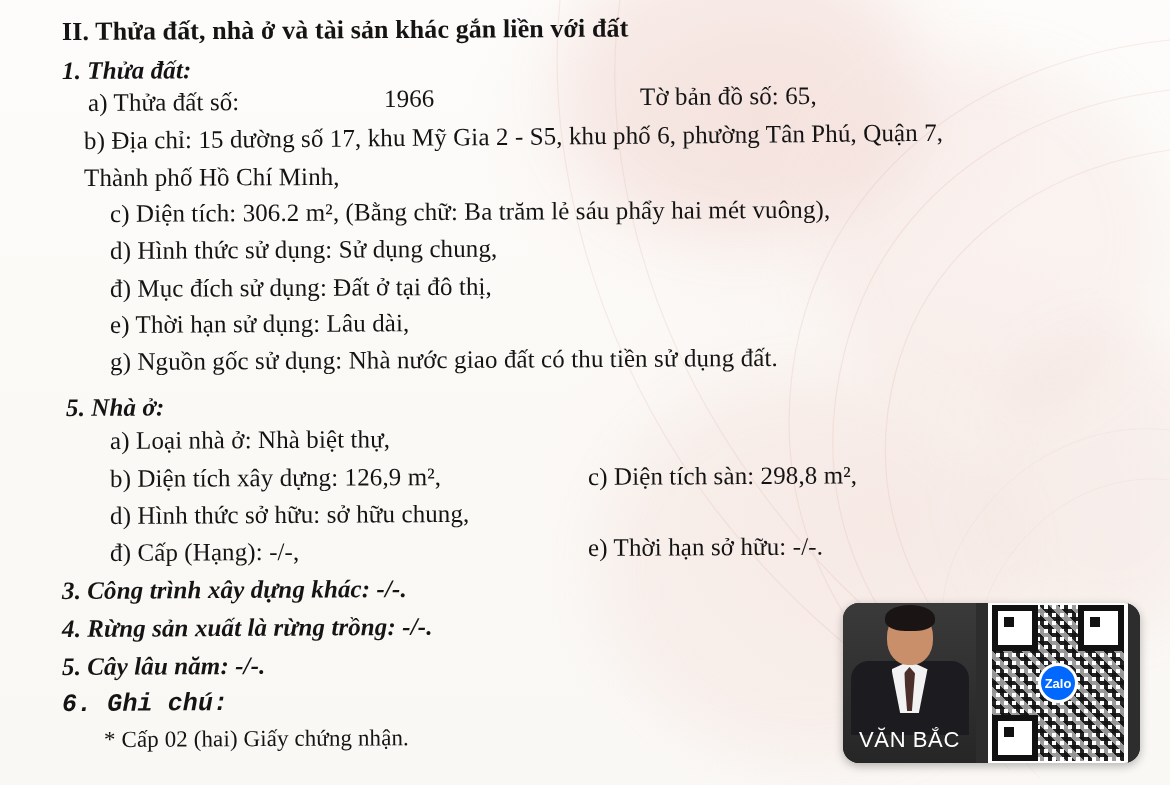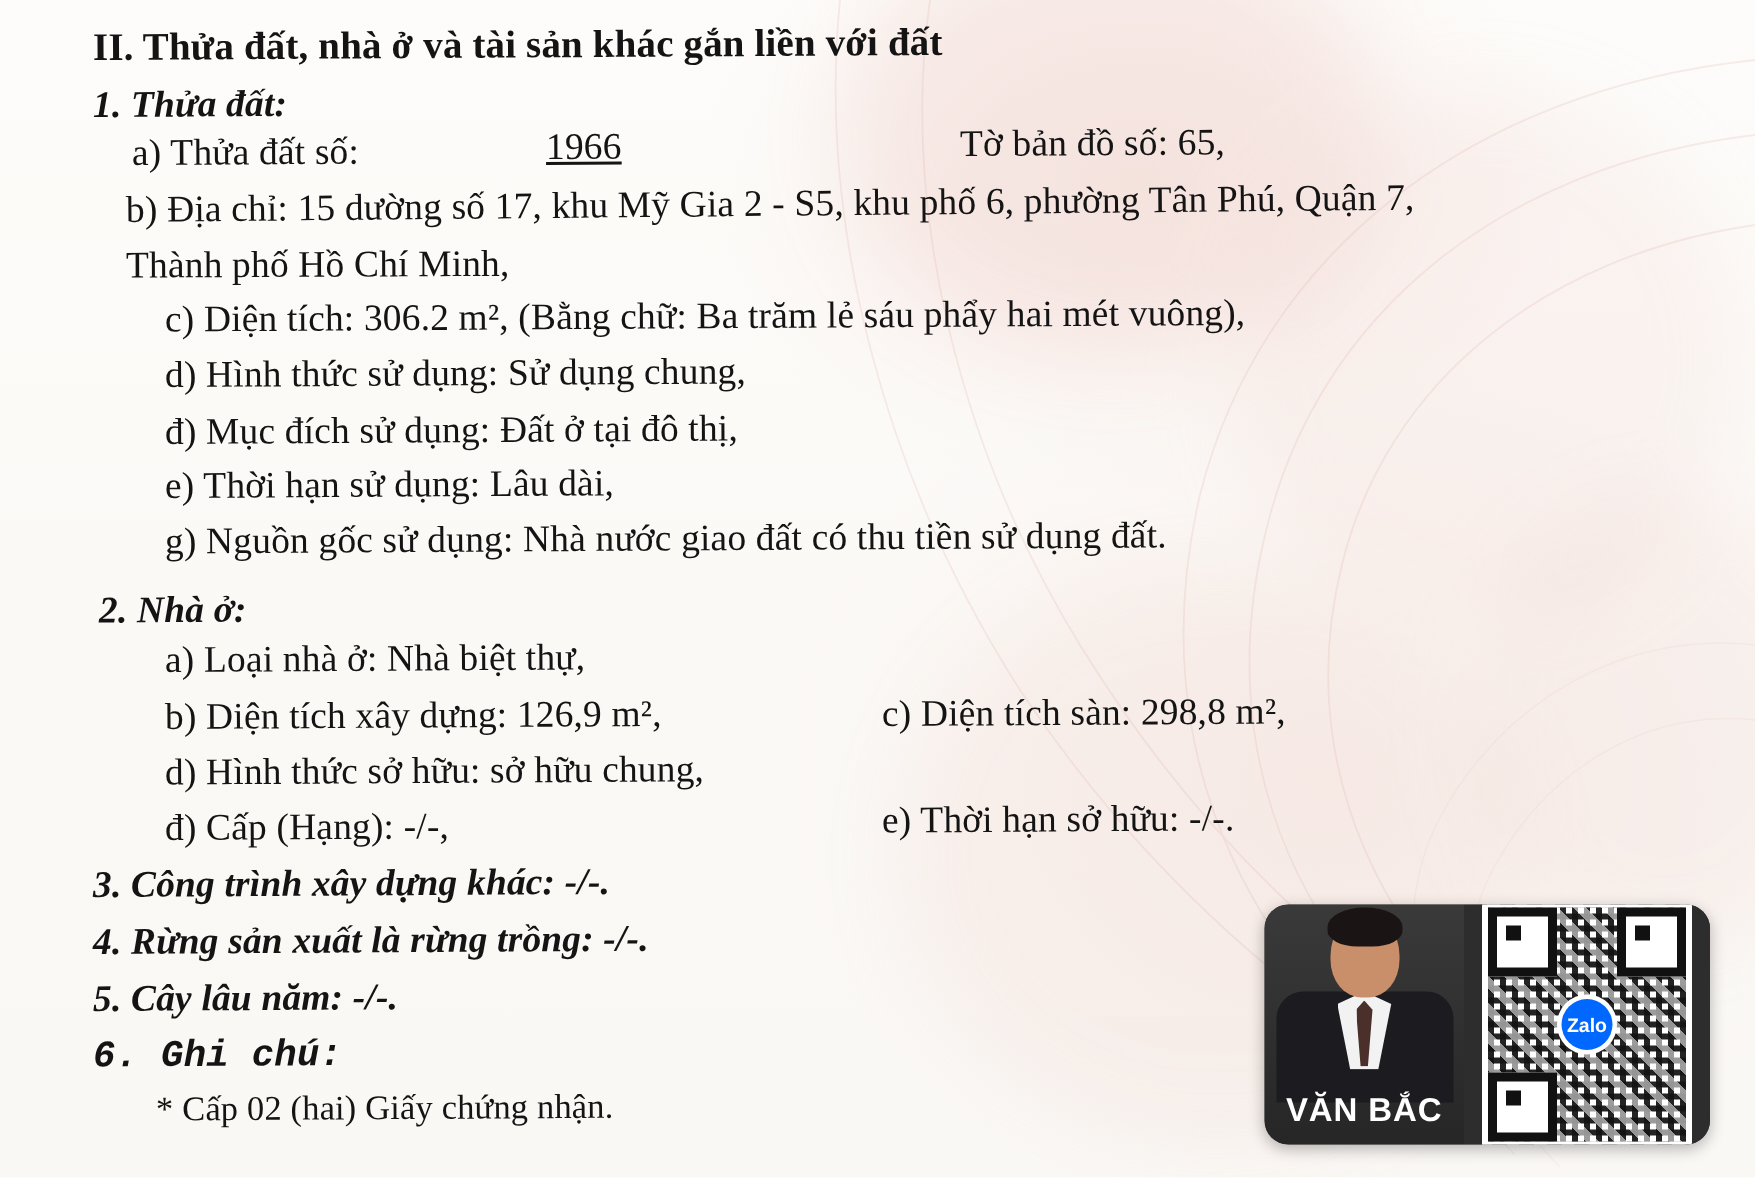--- a/index.html
+++ b/index.html
@@ -154,21 +154,21 @@
     clip-path: polygon(50% 0, 100% 14%, 72% 100%, 28% 100%, 0 14%);
   }
   .badge-name {
     position: absolute;
     left: 0;
     right: 0;
     bottom: 10px;
     text-align: center;
     color: #ffffff;
     font-family: "Liberation Sans", sans-serif;
-    font-weight: 700;
+    font-weight: 400;
     font-size: 22px;
     letter-spacing: 0.6px;
   }
   .badge-qr {
     flex: 1;
     background: #2d2d2d;
     display: flex;
     align-items: center;
     justify-content: center;
   }
@@ -261,33 +261,33 @@
     </g>
   </svg>
 
   <div class="doc">
 
     <div class="line h-sec skew-a" style="left:62px; top:18px;">II. Thửa đất, nhà ở và tài sản khác gắn liền với đất</div>
 
     <div class="line h-sub skew-a" style="left:62px; top:58px;">1. Thửa đất:</div>
 
     <div class="line body-l skew-a" style="left:88px; top:90px;">a) Thửa đất số:</div>
-    <div class="line body-l skew-a" style="left:364px; top:86px;text-decoration:underline;">1966</div>
+    <div class="line body-l skew-a" style="left:384px; top:86px;">1966</div>
     <div class="line body-l skew-a" style="left:640px; top:84px;">Tờ bản đồ số: 65,</div>
 
     <div class="line body-l skew-b" style="left:84px; top:128px;">b) Địa chỉ: 15 dường số 17, khu Mỹ Gia 2 - S5, khu phố 6, phường Tân Phú, Quận 7,</div>
     <div class="line body-l skew-c" style="left:84px; top:165px;">Thành phố Hồ Chí Minh,</div>
 
     <div class="line body-l skew-a" style="left:110px; top:201px;">c) Diện tích: 306.2 m², (Bằng chữ: Ba trăm lẻ sáu phẩy hai mét vuông),</div>
     <div class="line body-l skew-a" style="left:110px; top:238px;">d) Hình thức sử dụng: Sử dụng chung,</div>
     <div class="line body-l skew-a" style="left:110px; top:276px;">đ) Mục đích sử dụng: Đất ở tại đô thị,</div>
     <div class="line body-l skew-a" style="left:110px; top:312px;">e) Thời hạn sử dụng: Lâu dài,</div>
     <div class="line body-l skew-a" style="left:110px; top:349px;">g) Nguồn gốc sử dụng: Nhà nước giao đất có thu tiền sử dụng đất.</div>
 
-    <div class="line h-sub skew-a" style="left:66px; top:395px;">2. Nhà ở:</div>
+    <div class="line h-sub skew-a" style="left:66px; top:395px;">5. Nhà ở:</div>
 
     <div class="line body-l skew-a" style="left:110px; top:428px;">a) Loại nhà ở: Nhà biệt thự,</div>
     <div class="line body-l skew-a" style="left:110px; top:466px;">b) Diện tích xây dựng: 126,9 m²,</div>
     <div class="line body-l skew-a" style="left:588px; top:464px;">c) Diện tích sàn: 298,8 m²,</div>
     <div class="line body-l skew-a" style="left:110px; top:503px;">d) Hình thức sở hữu: sở hữu chung,</div>
     <div class="line body-l skew-a" style="left:110px; top:540px;">đ) Cấp (Hạng): -/-,</div>
     <div class="line body-l skew-a" style="left:588px; top:535px;">e) Thời hạn sở hữu: -/-.</div>
 
     <div class="line h-sub skew-a" style="left:62px; top:578px;">3. Công trình xây dựng khác: -/-.</div>
     <div class="line h-sub skew-a" style="left:62px; top:616px;">4. Rừng sản xuất là rừng trồng: -/-.</div>

